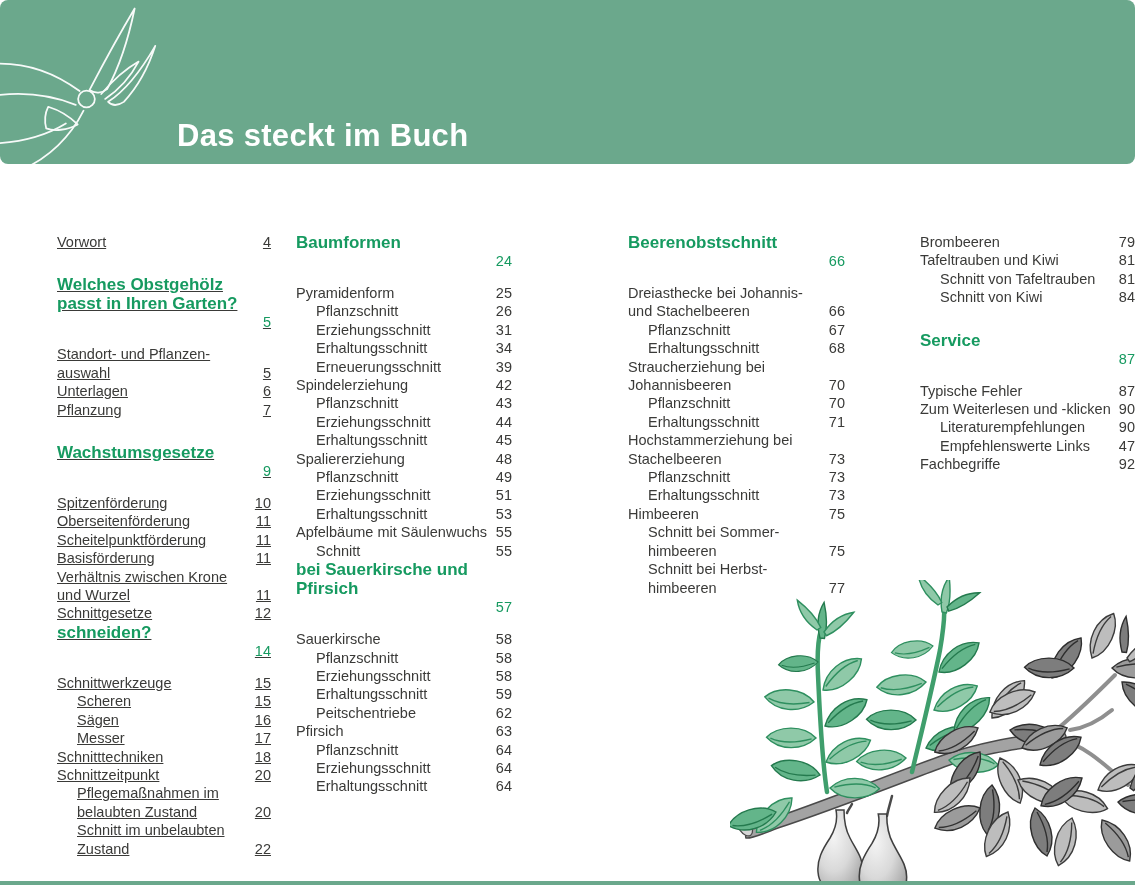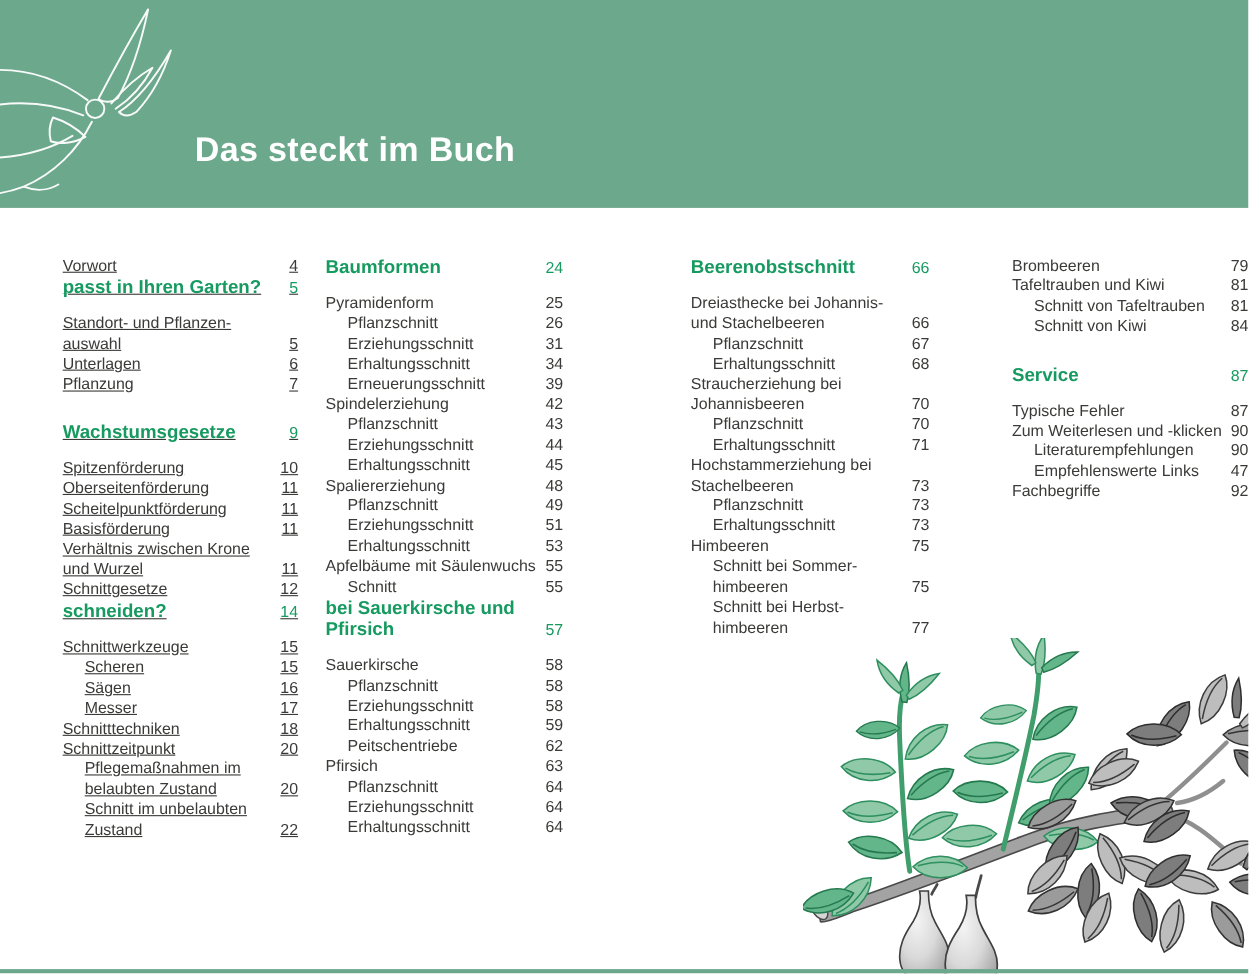--- a/index.html
+++ b/index.html
@@ -4,22 +4,23 @@
 <style>
   html,body{margin:0;padding:0;}
   body{
     width:1135px;height:885px;position:relative;overflow:hidden;
     background:#ffffff;
     font-family:"Liberation Sans", sans-serif;
     color:var(--text-dark,#3a3a38);
   }
   
   .header{
-    position:absolute;left:0;top:0;width:1135px;height:189px;
+    position:absolute;left:0;top:0;width:1135px;height:164px;
     background:var(--header-green,#6ba88c);
+    border-radius:8px;
   }
   .shears{position:absolute;left:0;top:0;width:172px;height:188px;opacity:.95;}
   .page-title{
     position:absolute;left:177px;top:118px;
     font-size:31px;font-weight:600;letter-spacing:.3px;color:#ffffff;
     white-space:nowrap;
   }
   
   .col{position:absolute;top:233px;}
   .col-1{left:57px;width:214px;text-decoration:underline;}
@@ -33,21 +34,21 @@
   }
   .row .t{white-space:nowrap;}
   .row .p{margin-left:auto;padding-left:6px;}
   .row.sub{padding-left:20px;}
   .row.chapter{
     font-size:17px;line-height:19px;font-weight:bold;
     color:var(--heading-green,#169a60);
   }
   .row.chapter .p{font-size:14.5px;font-weight:normal;}
   .row.chapter.start{margin-top:24px;}
-  .row.chapter.end{margin-bottom:13px;}
+  .row.chapter.end{margin-bottom:13px;flex-direction:column;}
   .col .row.chapter:first-child{margin-top:0;}
   
   .footer-line{
     position:absolute;left:0;bottom:0;width:1135px;height:4px;
     background:var(--header-green,#6ba88c);
   }
   
   .pear-branch{position:absolute;left:730px;top:580px;width:405px;height:305px;}
   .pear-branch .lf-v{fill:none;}
   .g1{fill:#8fc9a8;stroke:#2e8f5f;stroke-width:1.4;}
@@ -74,20 +75,24 @@
       <path d="M22,172 C 32,176 44,176 54,170"></path>
     </g>
   </svg>
   <div class="page-title">Das steckt im Buch</div>
 </div>
 
 <div class="col col-1">
     <div class="row entry">
       <span class="t">Vorwort</span>
       <span class="p">4</span>
+    </div>
+    <div class="row chapter start">
+      <span class="t">Welches Obstgehölz</span>
+      <span class="p"></span>
     </div>
     <div class="row chapter end">
       <span class="t">passt in Ihren Garten?</span>
       <span class="p">5</span>
     </div>
     <div class="row entry">
       <span class="t">Standort- und Pflanzen-</span>
       <span class="p"></span>
     </div>
     <div class="row entry">

